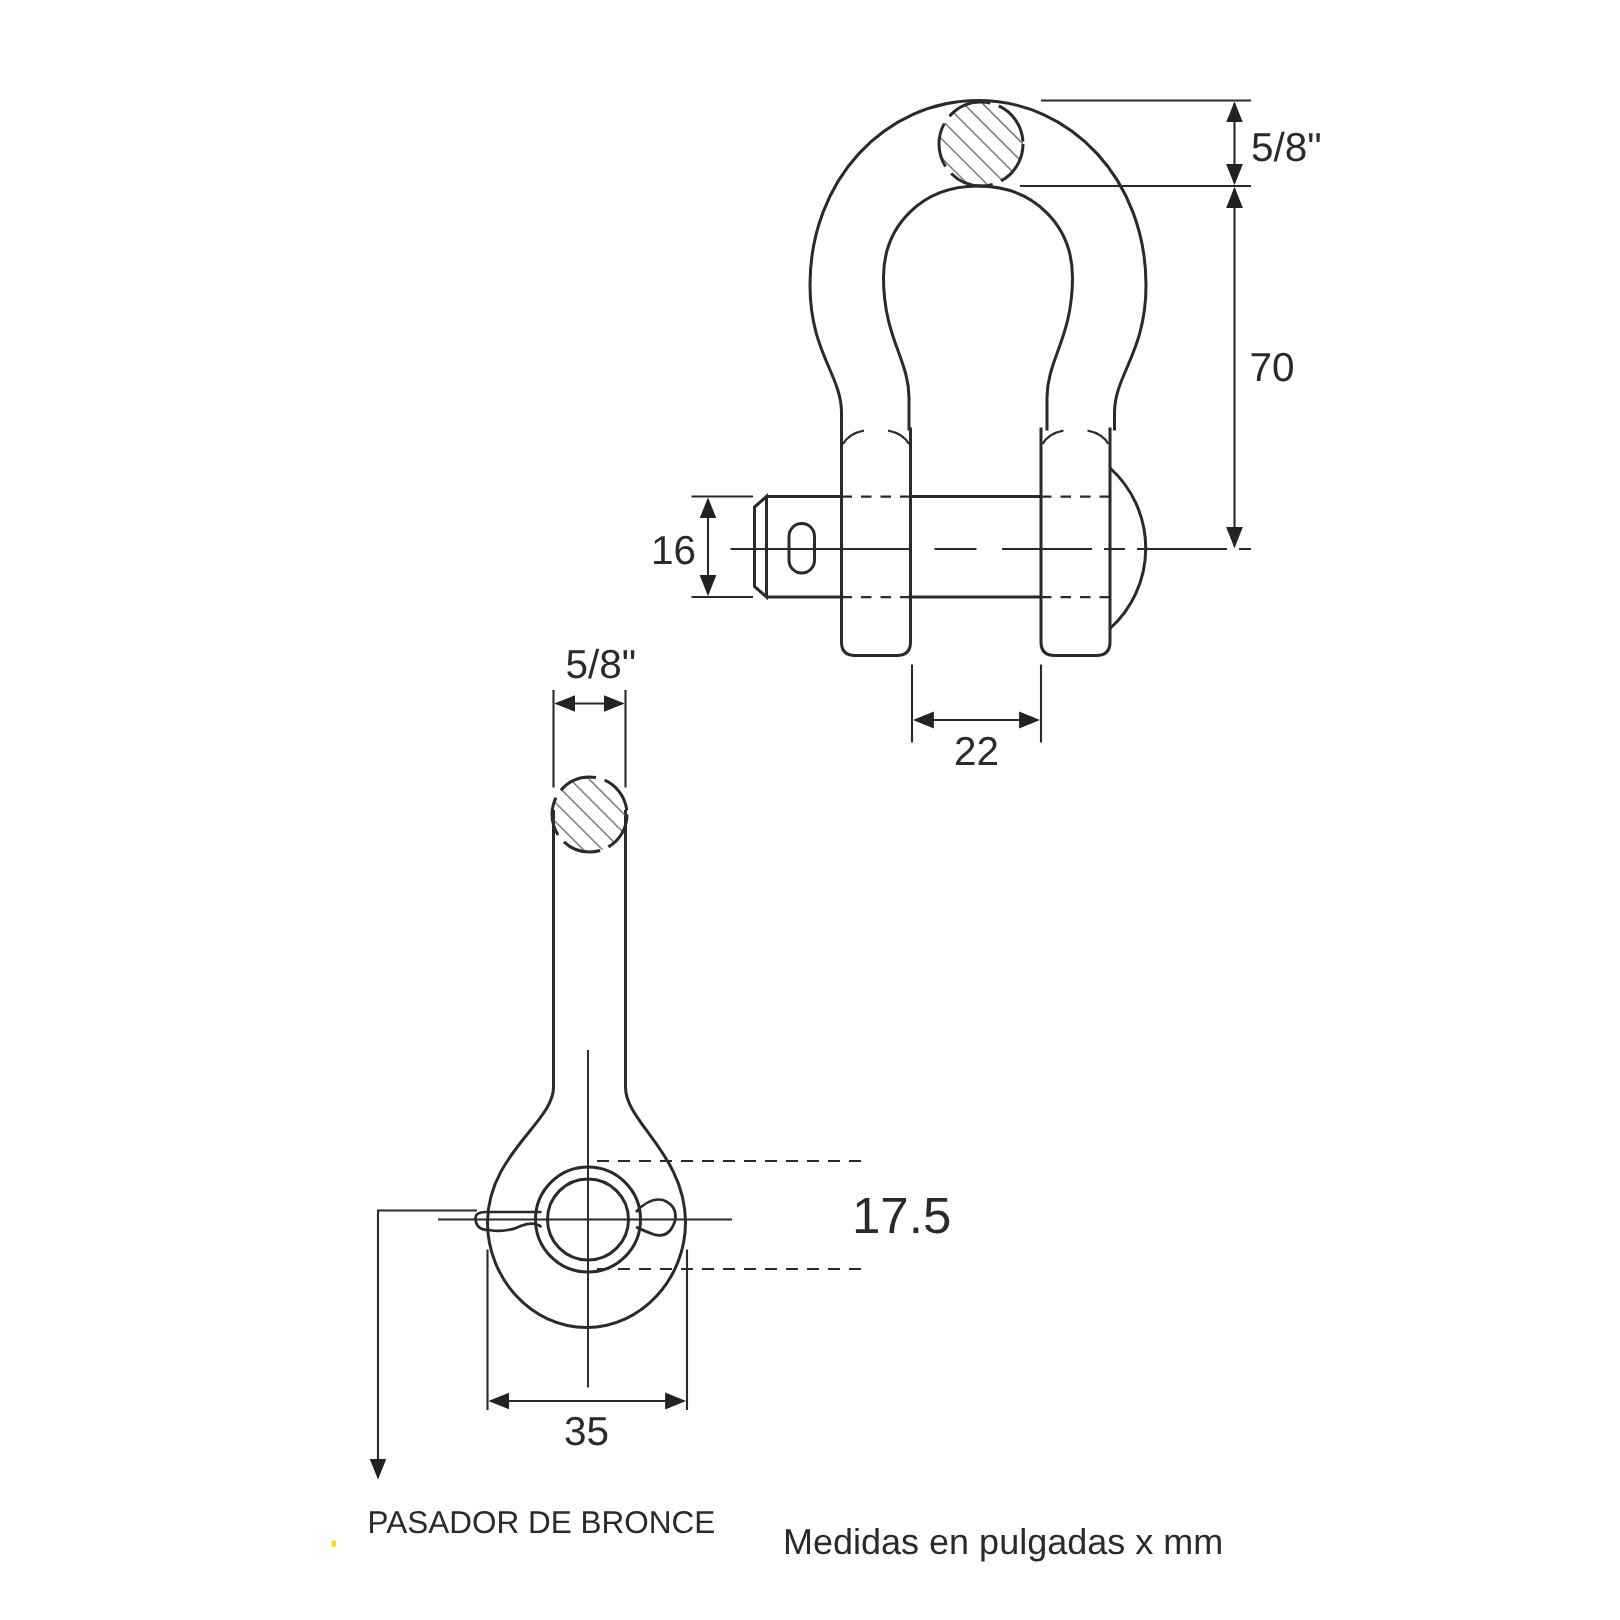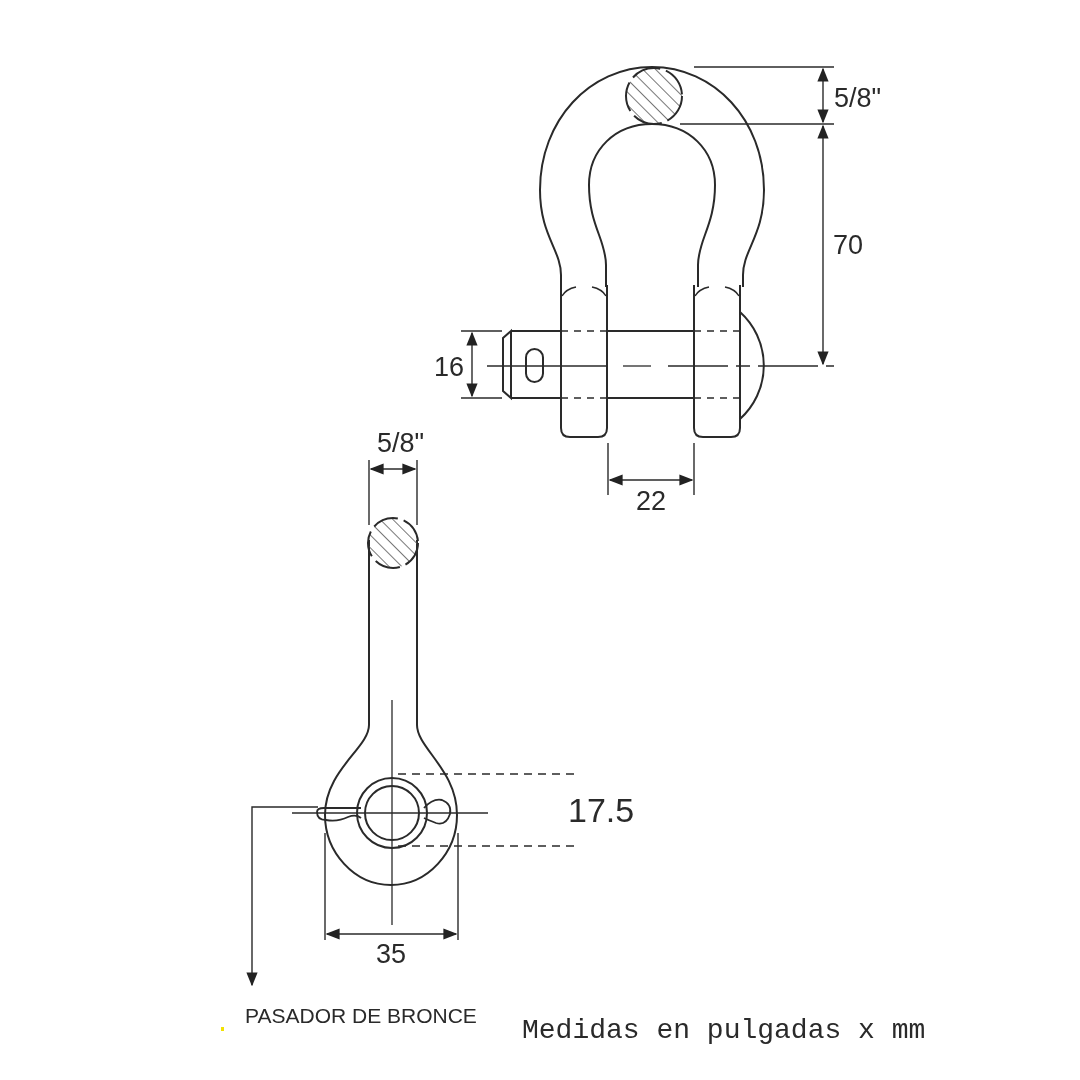--- a/index.html
+++ b/index.html
@@ -1,21 +1,21 @@
 <!DOCTYPE html>
 <html><head>
   <meta charset="utf-8">
   <style>
     html, body { margin: 0; padding: 0; background: #ffffff; }
     body { width: 1080px; height: 1080px; position: relative; overflow: hidden; }
     #drawing { position: absolute; left: 0; top: 0; width: 1080px; height: 1080px; }
     .dim-text { font-family: "Liberation Sans", sans-serif; fill: #2a2a2a; }
     .label { position: absolute; font-family: "Liberation Sans", sans-serif; color: #2a2a2a; white-space: nowrap; }
     #pin-label { left: 245px; top: 1004px; font-size: 21px; }
-    #units-label { left: 522px; top: 1015px; font-size: 28px; font-family: Liberation Mono, monospace; }
+    #units-label { left: 522px; top: 1015px; font-size: 24px; }
     #yellow-dot { position: absolute; left: 221px; top: 1027px; width: 3px; height: 4px; background: #f2e200; }
   </style>
 </head>
 <body>
 
 <svg id="drawing" viewBox="0 0 1080 1080" xmlns="http://www.w3.org/2000/svg">
   <defs>
     <pattern id="hatch" patternUnits="userSpaceOnUse" width="9" height="9" patternTransform="rotate(-45)">
       <line x1="0" y1="0" x2="0" y2="9" stroke="#555" stroke-width="1.6"></line>
     </pattern>

